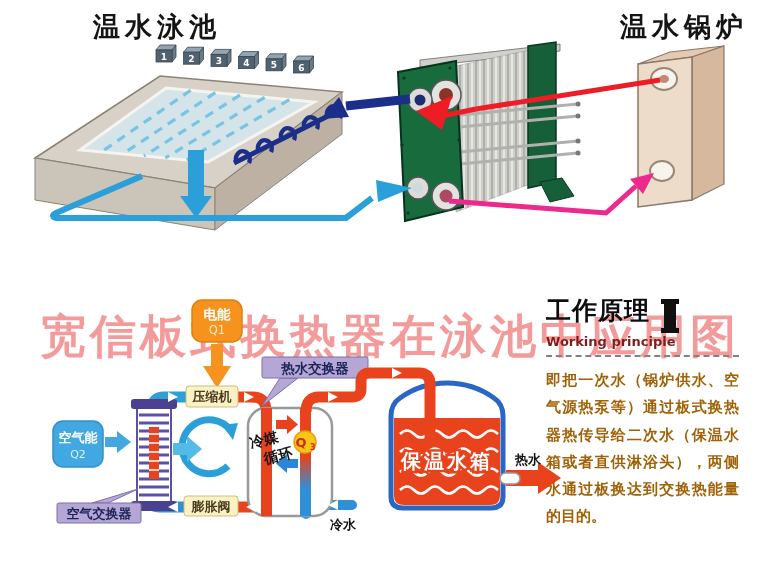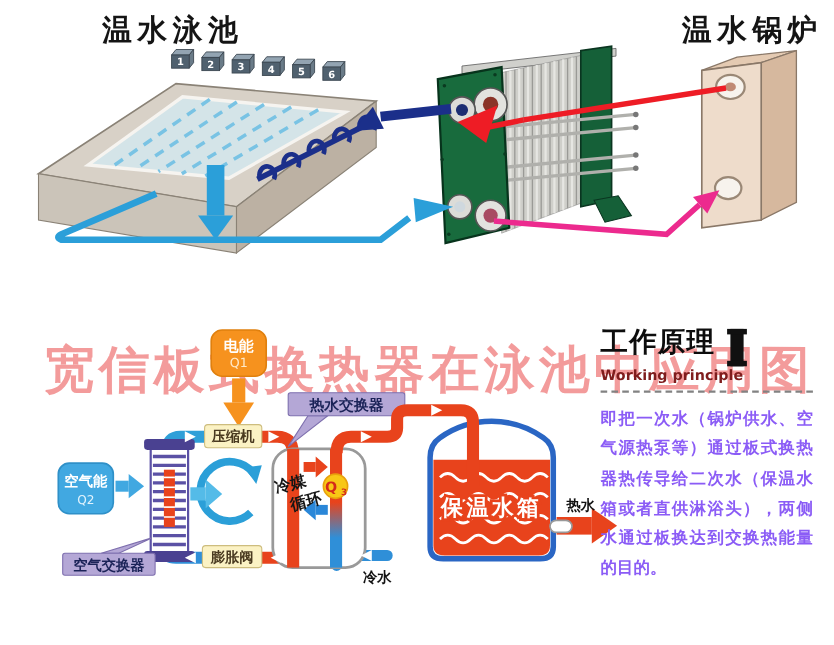--- a/index.html
+++ b/index.html
@@ -10,21 +10,21 @@
   svg.diagram{position:absolute;left:0;top:0;z-index:2;}
   .principle{position:absolute;left:546px;top:297px;width:193px;z-index:3;}
   .p-headrow{display:flex;align-items:flex-start;}
   .p-heading{font-size:25px;font-weight:900;color:#0d0d0d;letter-spacing:1px;line-height:1.1;}
   .ibar{position:relative;width:12px;height:34px;background:#101010;margin-left:14px;margin-top:2px;}
   .ibar::before,.ibar::after{content:"";position:absolute;left:-3px;right:-3px;height:5px;background:#101010;}
   .ibar::before{top:0}.ibar::after{bottom:0}
   .p-sub{font-size:13px;font-weight:700;color:#7f1d1d;margin-top:1px;padding-bottom:6px;
          border-bottom:2px dashed #828282;}
   .p-body{margin-top:10px;font-size:15px;font-weight:600;line-height:1.82;text-align:justify;
-          color:#8b5cf6;}
+          color:#a16207;}
   svg text{font-family:"DejaVu Sans","Liberation Sans",sans-serif;}
 </style>
 </head>
 <body>
 
 <div class="canvas">
 
   <div class="watermark">宽信板式换热器在泳池中应用图</div>
 
   <svg class="diagram" width="758" height="586" viewBox="0 0 758 586">

